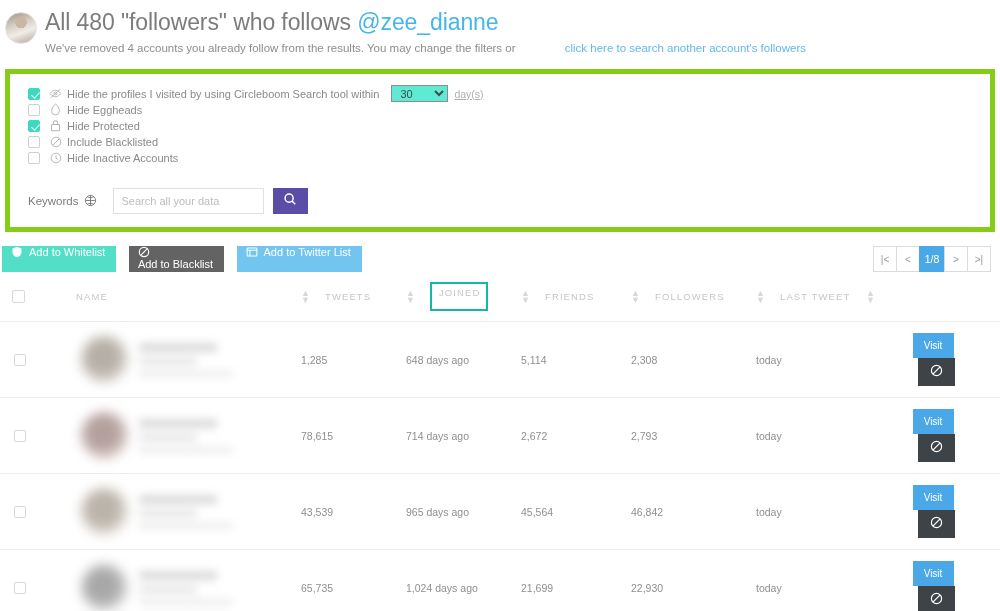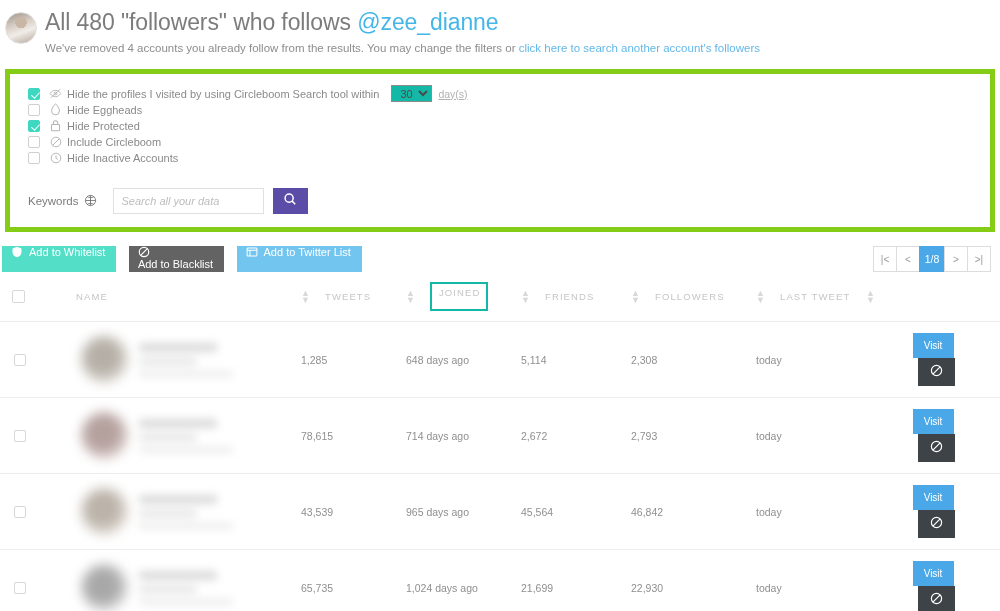--- a/index.html
+++ b/index.html
@@ -24,21 +24,21 @@
     border: 1px solid #e2e2e2;
     overflow: hidden;
   }
   .hdr-texts { flex: 1 1 auto; }
   .page-title {
     font-size: 23px; font-weight: 400; color: #7c7c7c;
     line-height: 28px; margin: 0 0 5px 0; letter-spacing: -0.1px;
   }
   .page-title .handle { color: #45b6e8; }
   .subtitle { font-size: 11.5px; color: #8d8d8d; line-height: 14px; }
-  .subtitle .link { color: #63b8e8; }
+  .subtitle .link { color: #63b8e8; margin-left: 46px; }
 
   
   .filter-panel {
     margin: 14px 5px 0 5px;
     border: 5px solid #84cc16;
     background: #fff;
     height: 163px;
     padding: 12px 0 0 18px;
   }
   .filt-row { display: flex; align-items: center; height: 15.5px; margin-bottom: 0.5px; }
@@ -50,35 +50,34 @@
   .cb.checked::after {
     content: ""; position: absolute; left: 3.5px; top: 1px;
     width: 3.5px; height: 7px; border: solid #fff;
     border-width: 0 1.6px 1.6px 0; transform: rotate(42deg);
   }
   .fi { width: 13px; height: 13px; margin-right: 5px; flex:0 0 auto;
         display:flex; align-items:center; justify-content:center; color:#b4b4b4; }
   .fi svg { display:block; }
   .flabel { font-size: 11px; color: #8a8a8a; white-space: nowrap; }
   .day-select {
-    margin-left: 12px; width: 41px; height: 17px; border: 1px solid #8c8c8c;
-    background: #14b8a6; font-size: 11px; color: #4a4a4a; padding: 0 2px 0 4px;
+    margin-left: 12px; width: 57px; height: 17px; border: 1px solid #8c8c8c;
+    background: #5eead4; font-size: 11px; color: #4a4a4a; padding: 0 2px 0 4px;
     font-family: "Liberation Sans", sans-serif; line-height: 15px;
   }
   .days-txt { font-size: 10.5px; color: #b0b0b0; margin-left: 6px; text-decoration: underline; }
   .cb2 { margin-left: 26px; }
 
   .kw-row { display: flex; align-items: center; margin-top: 22px; }
   .kw-label { font-size: 11.5px; color: #7b7b7b; margin-right: 5px; }
   .kw-icon { width: 14px; height: 14px; color:#6a6a6a; display:flex; align-items:center; }
   .kw-input {
     margin-left: 15px; width: 151px; height: 26px; border: 1px solid #e0e0e0;
     background: #fff; font-size: 11px; color: #4a4a4a; padding: 0 8px;
     font-family: "Liberation Sans", sans-serif;
-    font-style: italic;
   }
   .kw-input::placeholder { color: #bdbdbd; }
   .kw-btn {
     margin-left: 9px; width: 35px; height: 26px; background: #5b4ca8;
     border: none; display: flex; align-items: center; justify-content: center;
     cursor: pointer; color:#fff;
   }
 
   
   .action-bar { position: relative; margin: 14px 0 0 2px; height: 26px; }
@@ -206,21 +205,21 @@
     </div>
 
     <div class="filt-row">
       <div class="cb"></div>
       <span class="fi">
         <svg width="12" height="12" viewBox="0 0 14 14" fill="none" stroke="currentColor" stroke-width="1.1">
           <circle cx="7" cy="7" r="5.6"></circle>
             <path d="M3 11L11 3"></path>
         </svg>
       </span>
-      <span class="flabel">Include Circleboom</span>
+      <span class="flabel">Include Blacklisted</span>
     </div>
 
     <div class="filt-row">
       <div class="cb"></div>
       <span class="fi">
         <svg width="12" height="12" viewBox="0 0 14 14" fill="none" stroke="currentColor" stroke-width="1.1">
           <circle cx="7" cy="7" r="5.6"></circle>
             <path d="M7 4v3.3l2.1 1.3"></path>
         </svg>
       </span>

